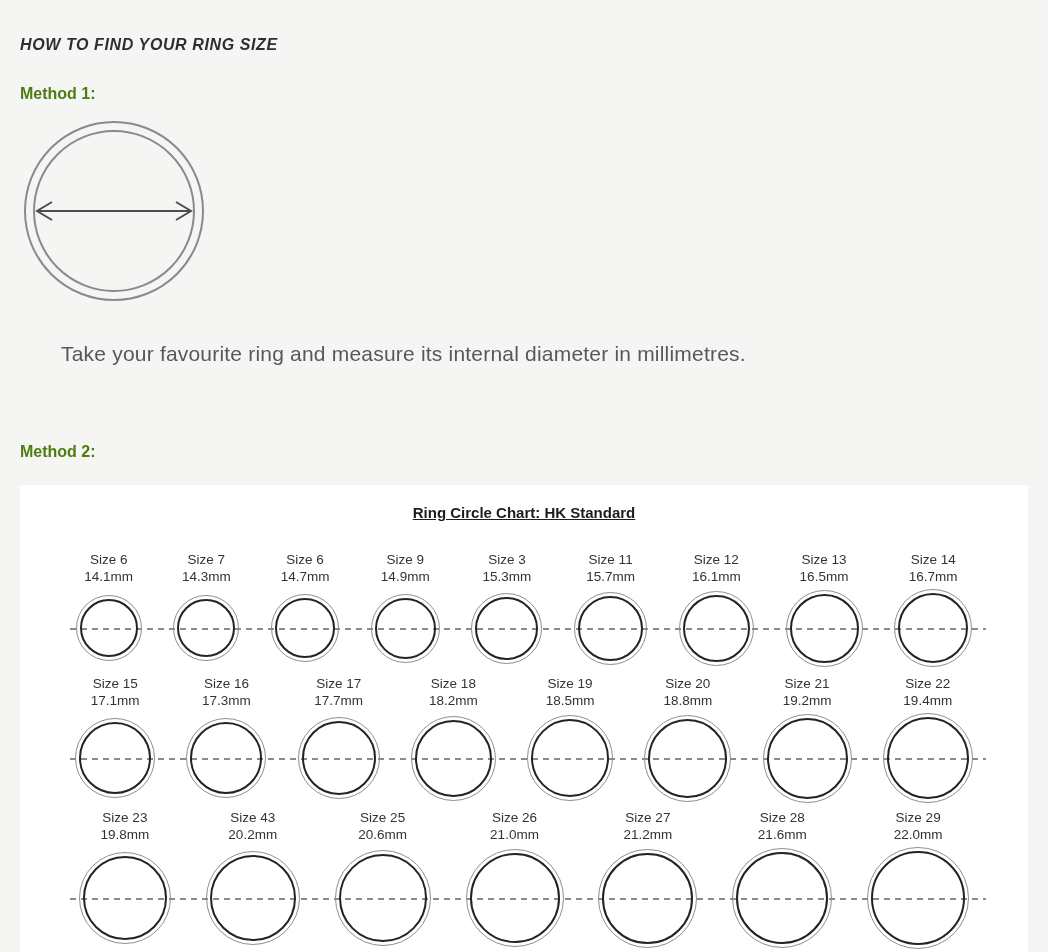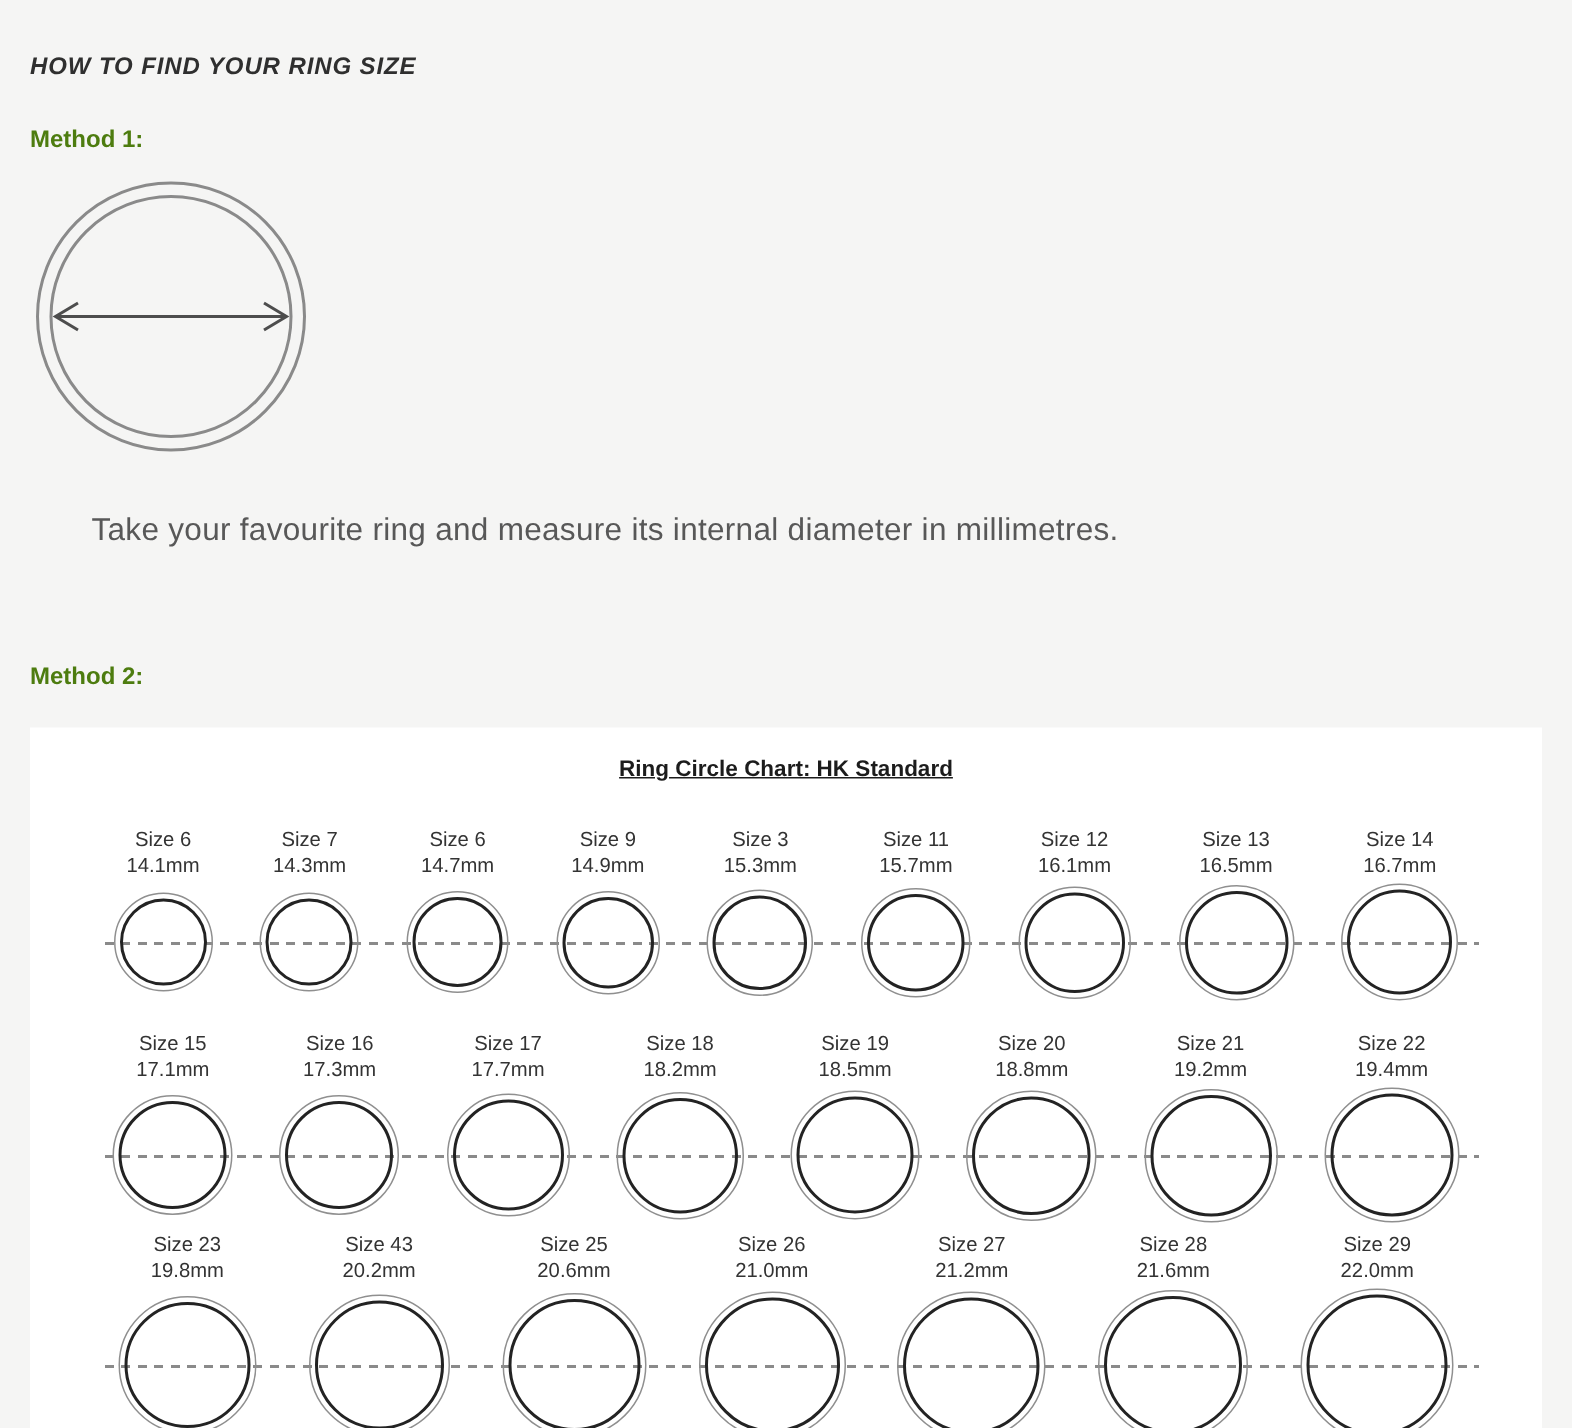--- a/index.html
+++ b/index.html
@@ -187,21 +187,21 @@
                 <div>16.7mm</div>
               </div>
               <div class="circle-box" style="height: 78px;">
                 <div class="ring-outer" style="width: 78px; height: 78px;">
                   <div class="ring-inner"></div>
                 </div>
               </div>
             </div>
           </div>
         </div>
-        <div class="chart-row" style="margin-top: 20px;">
+        <div class="chart-row" style="margin-top: 8px;">
           <div class="dash-line" style="top: 83px;"></div>
           <div class="row-items">
             <div class="ring-item">
               <div class="ring-label">
                 <div>Size 15</div>
                 <div>17.1mm</div>
               </div>
               <div class="circle-box" style="height: 90px;">
                 <div class="ring-outer" style="width: 80px; height: 80px;">
                   <div class="ring-inner"></div>

